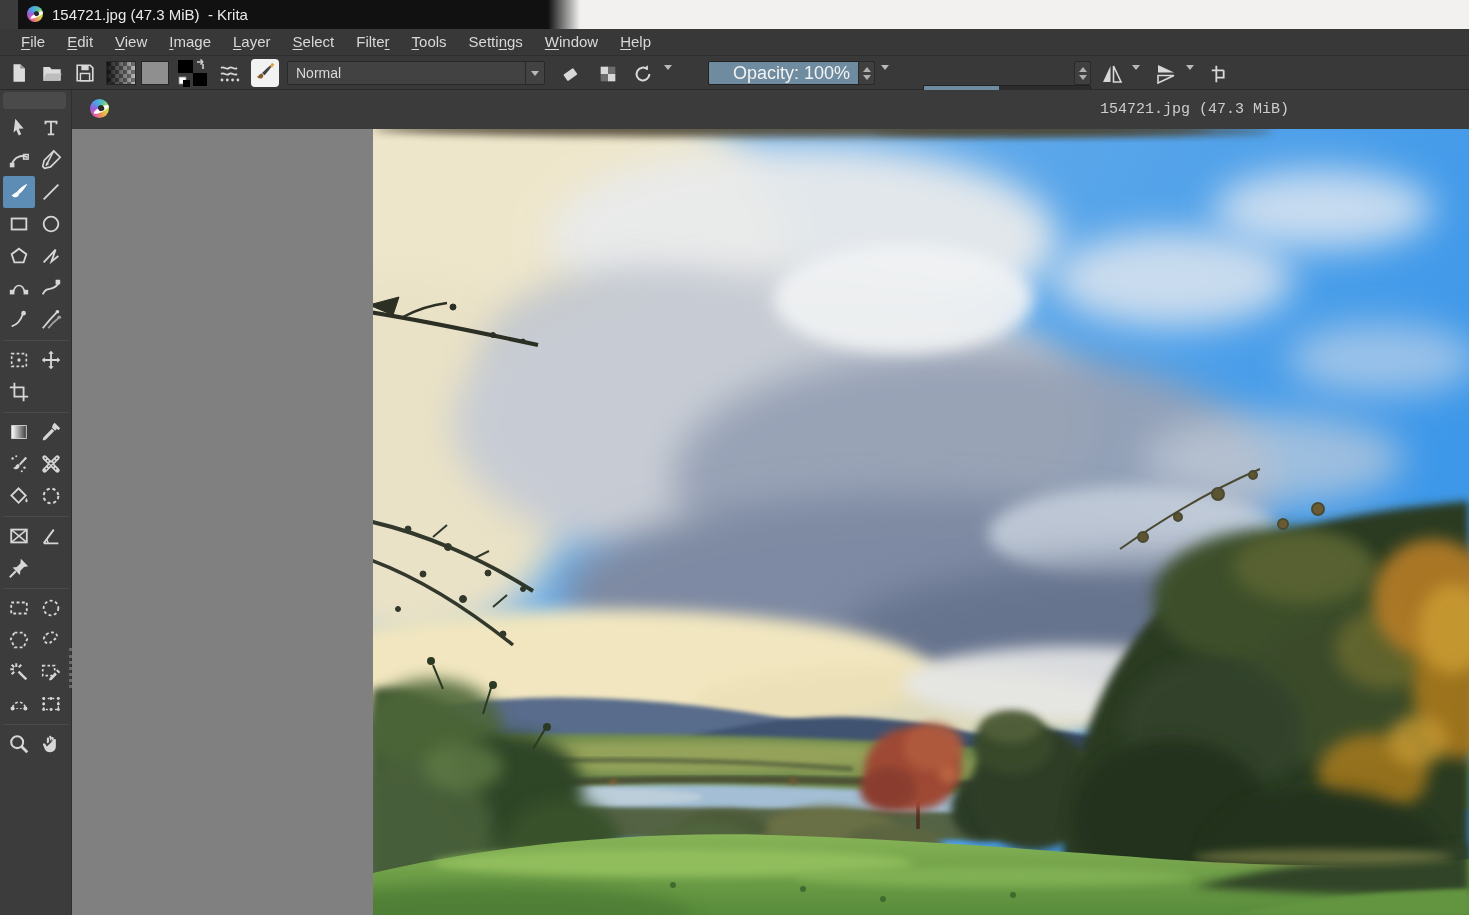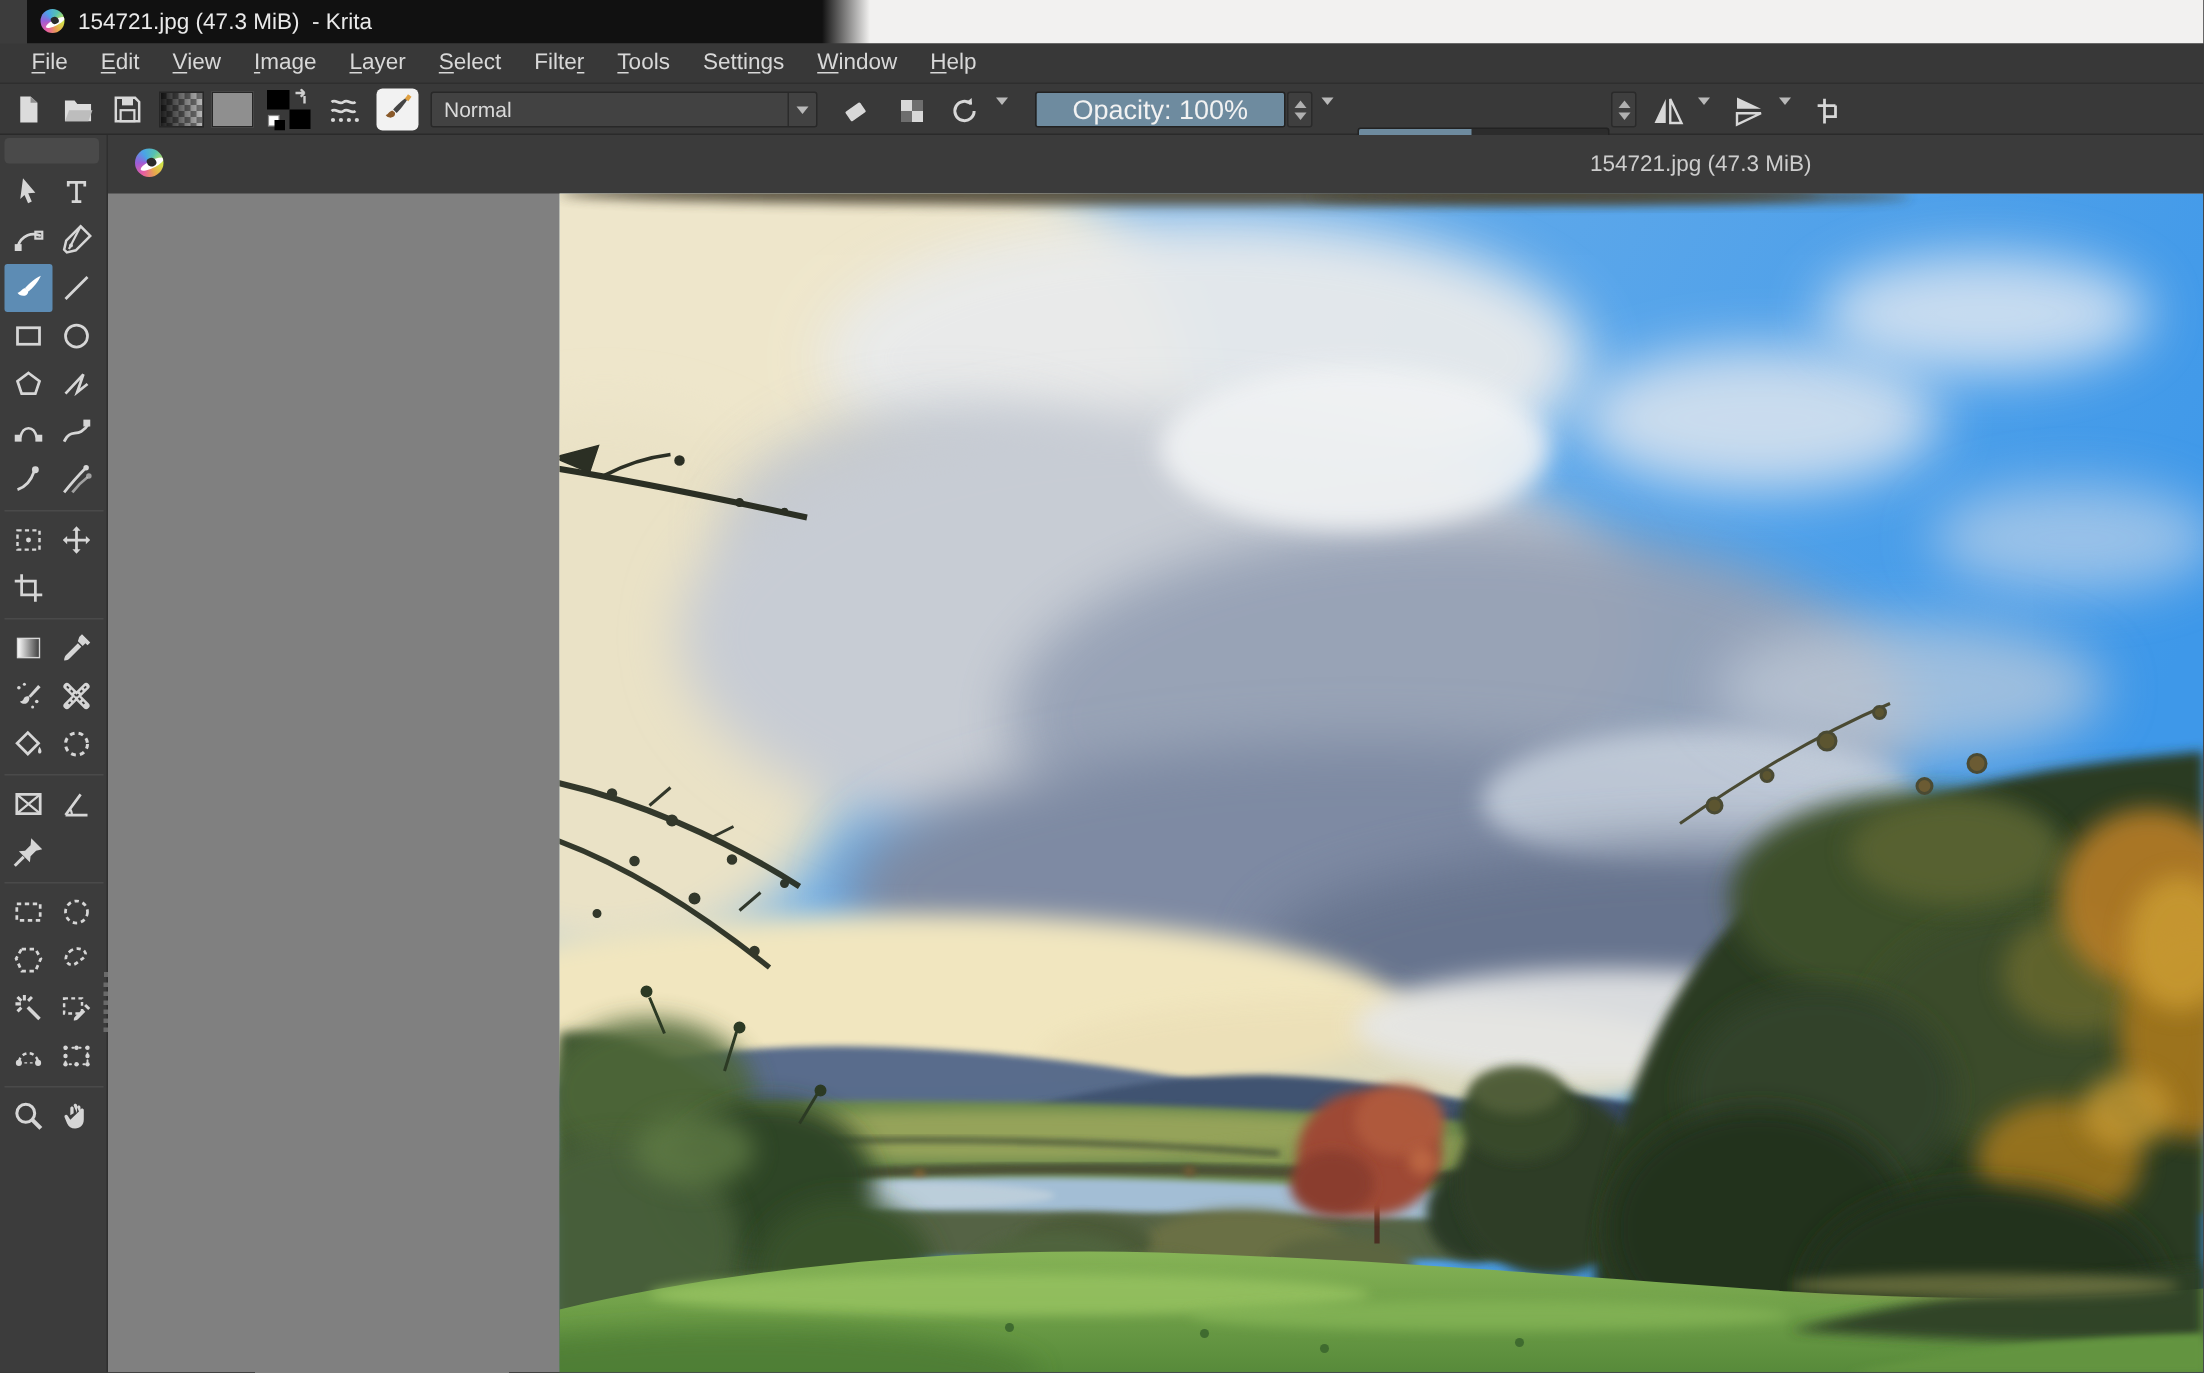--- a/index.html
+++ b/index.html
@@ -21,21 +21,21 @@
     background:#2a2a2a; border-radius:40% 60% 45% 55%; transform:rotate(-25deg); z-index:2; }
 
   
   .menubar { position:absolute; left:0; top:29px; width:1469px; height:27px; background:#383838;
     border-bottom:1px solid #2e2e2e; display:flex; align-items:center; padding-left:10px; }
   .menu-item { color:#d8d8d8; font-size:15px; padding:0 11px; line-height:26px; cursor:default; }
   .menu-item u { text-decoration:underline; text-underline-offset:2px; }
 
   
   .toolbar { position:absolute; left:0; top:56px; width:1469px; height:34px; background:#393939;
-    border-bottom:1px solid #2a2a2a; }
+    border-bottom:1px solid #2a2a2a;padding-left:18px; }
   .toolbar > * { position:absolute; }
   .tb-icon { width:24px; height:24px; display:flex; align-items:center; justify-content:center; color:#d8d8d8; }
   .swatch { border:1px solid #262626; }
   .swatch-gradient { background:
       linear-gradient(to right, rgba(0,0,0,.85), rgba(0,0,0,0)),
       repeating-conic-gradient(#b8b8b8 0 25%, #6f6f6f 0 50%) 0 0/8px 8px; }
   .swatch-pattern { background:#8f8f8f; }
   .combo { background:#424242; border:1px solid #282828; border-radius:2px; color:#d9d9d9;
     font-size:14px; display:flex; align-items:center; padding-left:8px; }
   .combo .combo-arrow { margin-left:auto; width:19px; height:100%; display:flex; align-items:center; justify-content:center; border-left:1px solid #2b2b2b; }
@@ -57,21 +57,21 @@
   .tool-sep { height:8px; display:flex; align-items:center; }
   .tool-sep i { display:block; height:1px; background:#4a4a4a; width:100%; }
   .tool-btn { width:32px; height:32px; display:flex; align-items:center; justify-content:center; color:#d6d6d6; border-radius:2px; }
   .tool-btn.active { background:var(--tool-active,#5d8cb4); color:#fff; }
   .tool-spacer { width:32px; height:32px; }
   .tbx-grip { position:absolute; right:-1px; top:558px; height:40px; border-left:3px dotted #6a6a6a; }
 
   .mdi { position:absolute; left:72px; top:0; width:1397px; height:825px; }
   .doc-tabbar { position:absolute; left:0; top:0; width:1397px; height:39px; background:#3b3b3b; }
   .doc-tabbar .krita-logo { position:absolute; left:18px; top:9px; }
-  .doc-title { position:absolute; left:988px; top:0; line-height:39px; font-size:15px; color:#cdcdcd; white-space:pre; }
+  .doc-title { position:absolute; left:1028px; top:0; line-height:39px; font-size:15px; color:#cdcdcd; white-space:pre;font-family:Liberation Mono, monospace; }
 
   .canvas-area { position:absolute; left:0; top:39px; width:1397px; height:786px; background:#808080; }
   .photo { position:absolute; left:301px; top:0; width:1096px; height:786px; display:block; }
 </style>
 </head>
 <body>
 
 <div id="app">
 
   <div class="titlebar">

